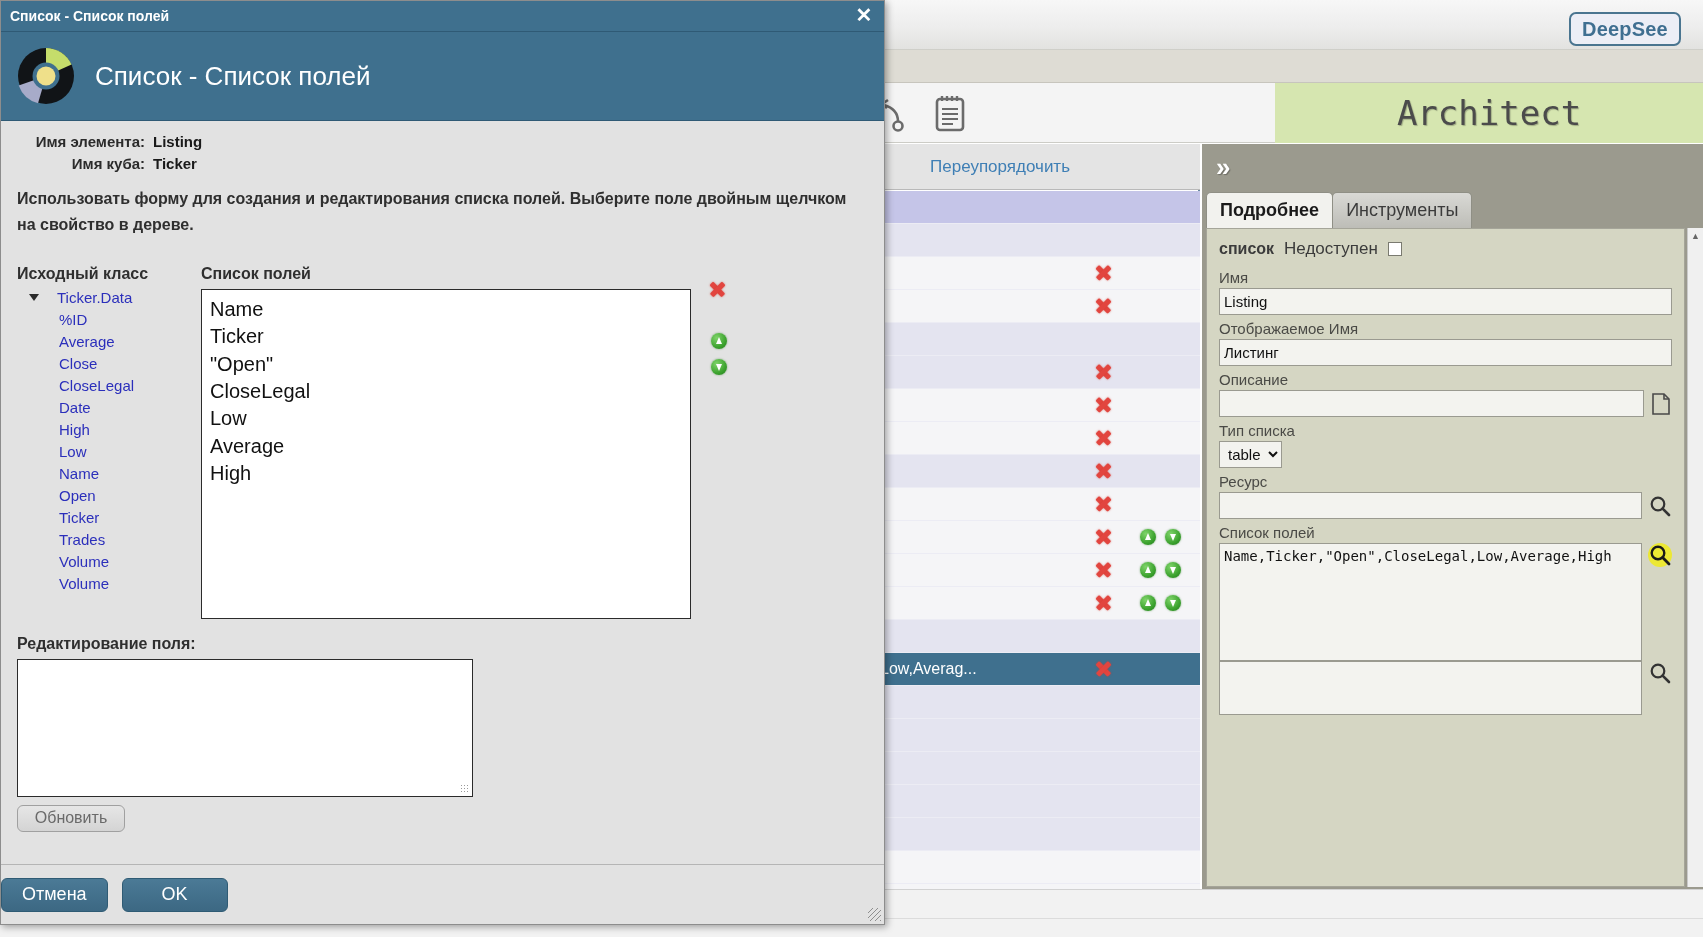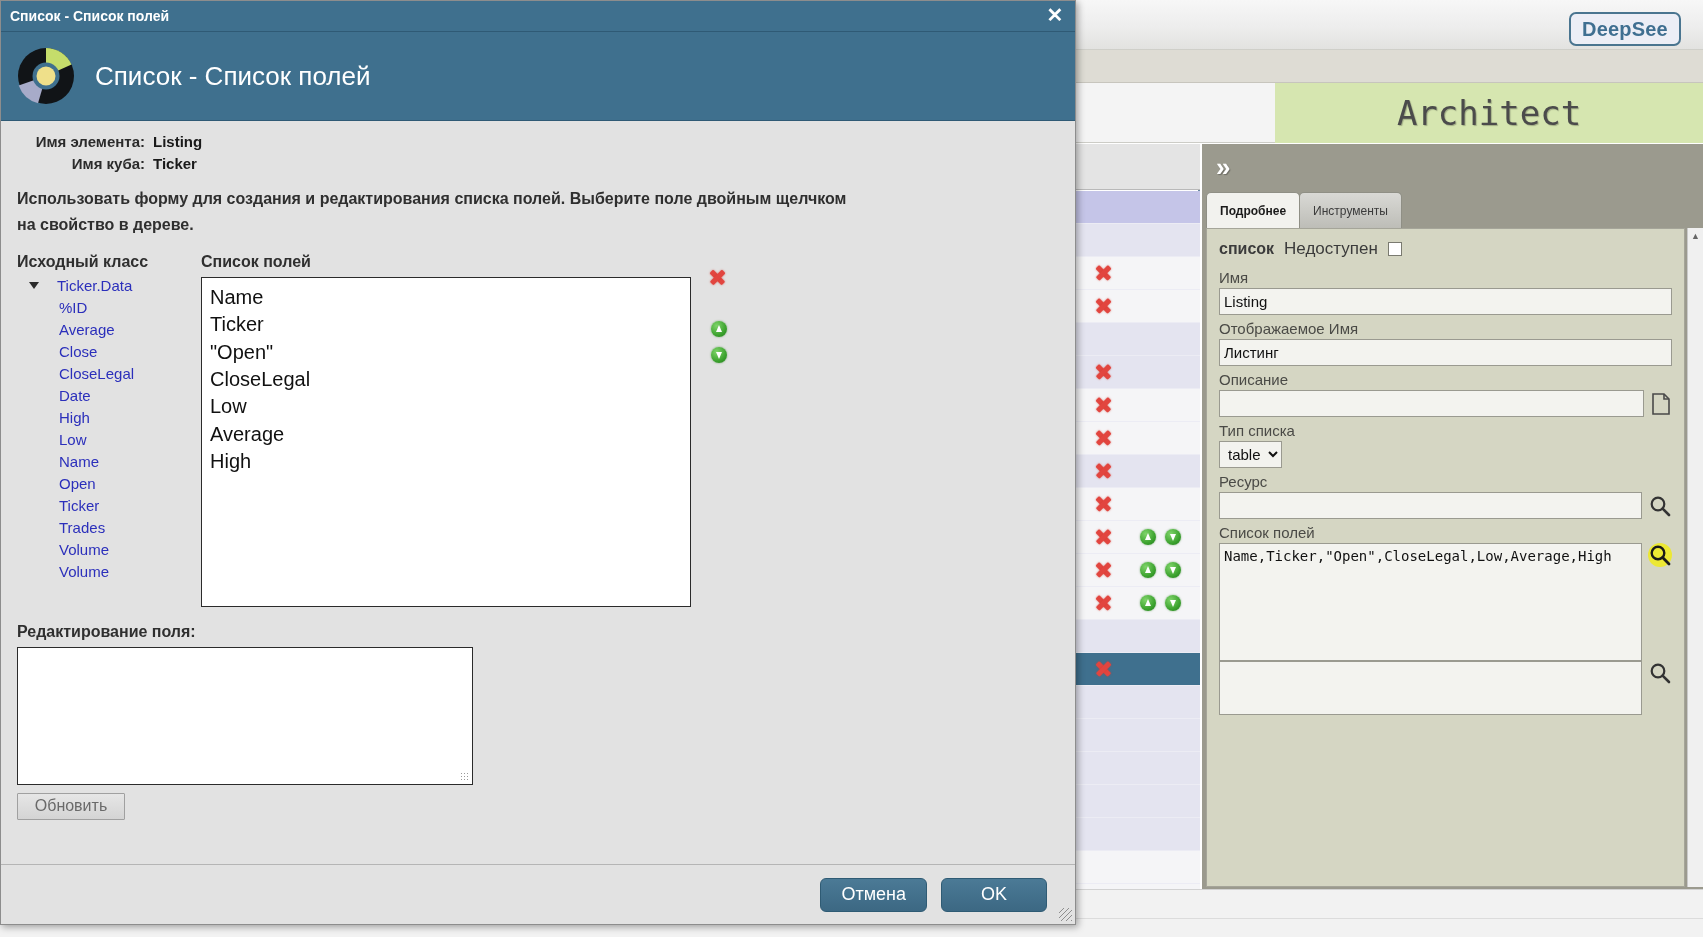--- a/index.html
+++ b/index.html
@@ -131,21 +131,21 @@
     background: #9b9a8e;
   }
   .chev-bar { position: absolute; left: 0; top: 0; width: 100%; height: 46px; }
   .chev {
     position: absolute; left: 14px; top: 8px; font-size: 26px;
     color: #ffffff; font-weight: bold; text-shadow: 1px 1px 1px rgba(0,0,0,.3);
   }
   .tabs { position: absolute; left: 4px; top: 48px; display: flex; align-items: flex-end; }
   .tab {
     height: 36px; padding: 0 13px; display: flex; align-items: center;
-    font-size: 12px; border: 1px solid #8f8f85; border-bottom: none;
+    font-size: 18px; border: 1px solid #8f8f85; border-bottom: none;
     border-radius: 5px 5px 0 0; margin-right: -1px;
   }
   .tab.active { background: #f2f2ee; color: #1a1a1a; font-weight: bold; }
   .tab.inactive { background: linear-gradient(to bottom,#d9d9d5,#bdbdb7); color: #3b3b3b; }
 
   .detail-pane {
     position: absolute; left: 4px; top: 84px; right: 18px; bottom: 2px;
     background: #d5d6c3; border: 1px solid #a5a599;
     padding: 10px 12px; overflow: hidden;
   }
@@ -187,21 +187,21 @@
   .sb-arrow { height: 15px; display:flex; align-items:center; justify-content:center; font-size: 9px; color:#666; }
 
   .bg-footer {
     position: absolute; left: 0; bottom: 0; width: 1703px; height: 48px;
     background: #f2f2f2; border-top: 1px solid #d2d2d2;
   }
   .bg-footer .line2 { position:absolute; left:0; bottom:18px; width:100%; height:1px; background:#dcdcdc; }
 
   
   .dialog {
-    position: absolute; left: 0; top: 0; width: 1076px; height: 925px;
+    position: absolute; left: 0; top: 0; width: 885px; height: 925px;
     background: #e2e2e2;
     border: 1px solid #8d8d8d;
     box-shadow: 2px 2px 7px rgba(0,0,0,.35);
   }
   .dlg-titlebar {
     position: relative; height: 31px; background: #3f708e;
     display: flex; align-items: center;
     border-bottom: 1px solid #2f5a75;
   }
   .dlg-titlebar .t {
@@ -225,21 +225,21 @@
   .dlg-body { position: relative; padding: 12px 16px 0 16px; }
   .kv { font-size: 15px; color: #2b2b2b; margin-bottom: 5px; }
   .kv .k { display: inline-block; width: 128px; text-align: right; font-weight: bold; }
   .kv .v { margin-left: 8px; font-weight: bold; color: #1a1a1a; }
 
   .dlg-desc {
     margin-top: 14px; font-size: 16px; font-weight: bold; color: #2f2f2f;
     line-height: 1.65; max-width: 840px;
   }
 
-  .cols { position: relative; margin-top: 14px; display: flex; }
+  .cols { position: relative; margin-top: 26px; display: flex; }
   .col-tree { width: 178px; flex: none; }
   .col-head { font-size: 16px; font-weight: bold; color: #2f2f2f; margin-bottom: 6px; }
   .tree-root { display:flex; align-items:center; gap:18px; margin-left: 12px; margin-top: 4px; }
   .tw { width: 0; height: 0; border-left: 5px solid transparent; border-right: 5px solid transparent; border-top: 7px solid #2b2b2b; }
   .tree-item { font-size: 15px; color: #2b2fbb; margin: 5px 0 5px 42px; }
   .tree-root .tree-item { margin: 0; }
 
   .col-fields { flex: none; width: 490px; margin-left: 6px; }
   .fields-box {
     width: 490px; height: 330px; background: #ffffff;
@@ -257,28 +257,28 @@
     margin-top: 6px; width: 456px; height: 138px;
     background: #ffffff; border: 1px solid #2b2b2b; position: relative;
   }
   .grip { position:absolute; right: 2px; bottom: 2px; width: 10px; height: 10px;
     background-image: radial-gradient(#9a9a9a 1px, transparent 1px);
     background-size: 3px 3px; }
   .upd-btn {
     margin-top: 8px; width: 108px; height: 27px;
     background: linear-gradient(to bottom,#e6e6e6,#d4d4d4);
     border: 1px solid #a0a0a0; font-size: 16px; color: #6a6a6a;
-    display:flex; align-items:center; justify-content:center; border-radius: 1px;
+    display:flex; align-items:center; justify-content:center; border-radius: 6px;
   }
 
   .dlg-footer {
     position: absolute; left: 0; bottom: 0; width: 100%; height: 60px;
     background: #e2e2e2; border-top: 1px solid #b5b5b5;
-    display: flex; align-items: center; justify-content: flex-end;
-    padding-right: 28px; gap: 14px;
+    display: flex; align-items: center; justify-content: flex-start;
+    padding-right: 36px; gap: 14px;
   }
   .dbtn {
     height: 34px; min-width: 106px; padding: 0 20px; border-radius: 6px;
     background: linear-gradient(to bottom,#4b7a96,#3c6883);
     border: 1px solid #2f5b74;
     color: #fff; font-size: 18px;
     display:flex; align-items:center; justify-content:center;
   }
   .dlg-resize {
     position:absolute; right:3px; bottom:3px; width:13px;height:13px;

